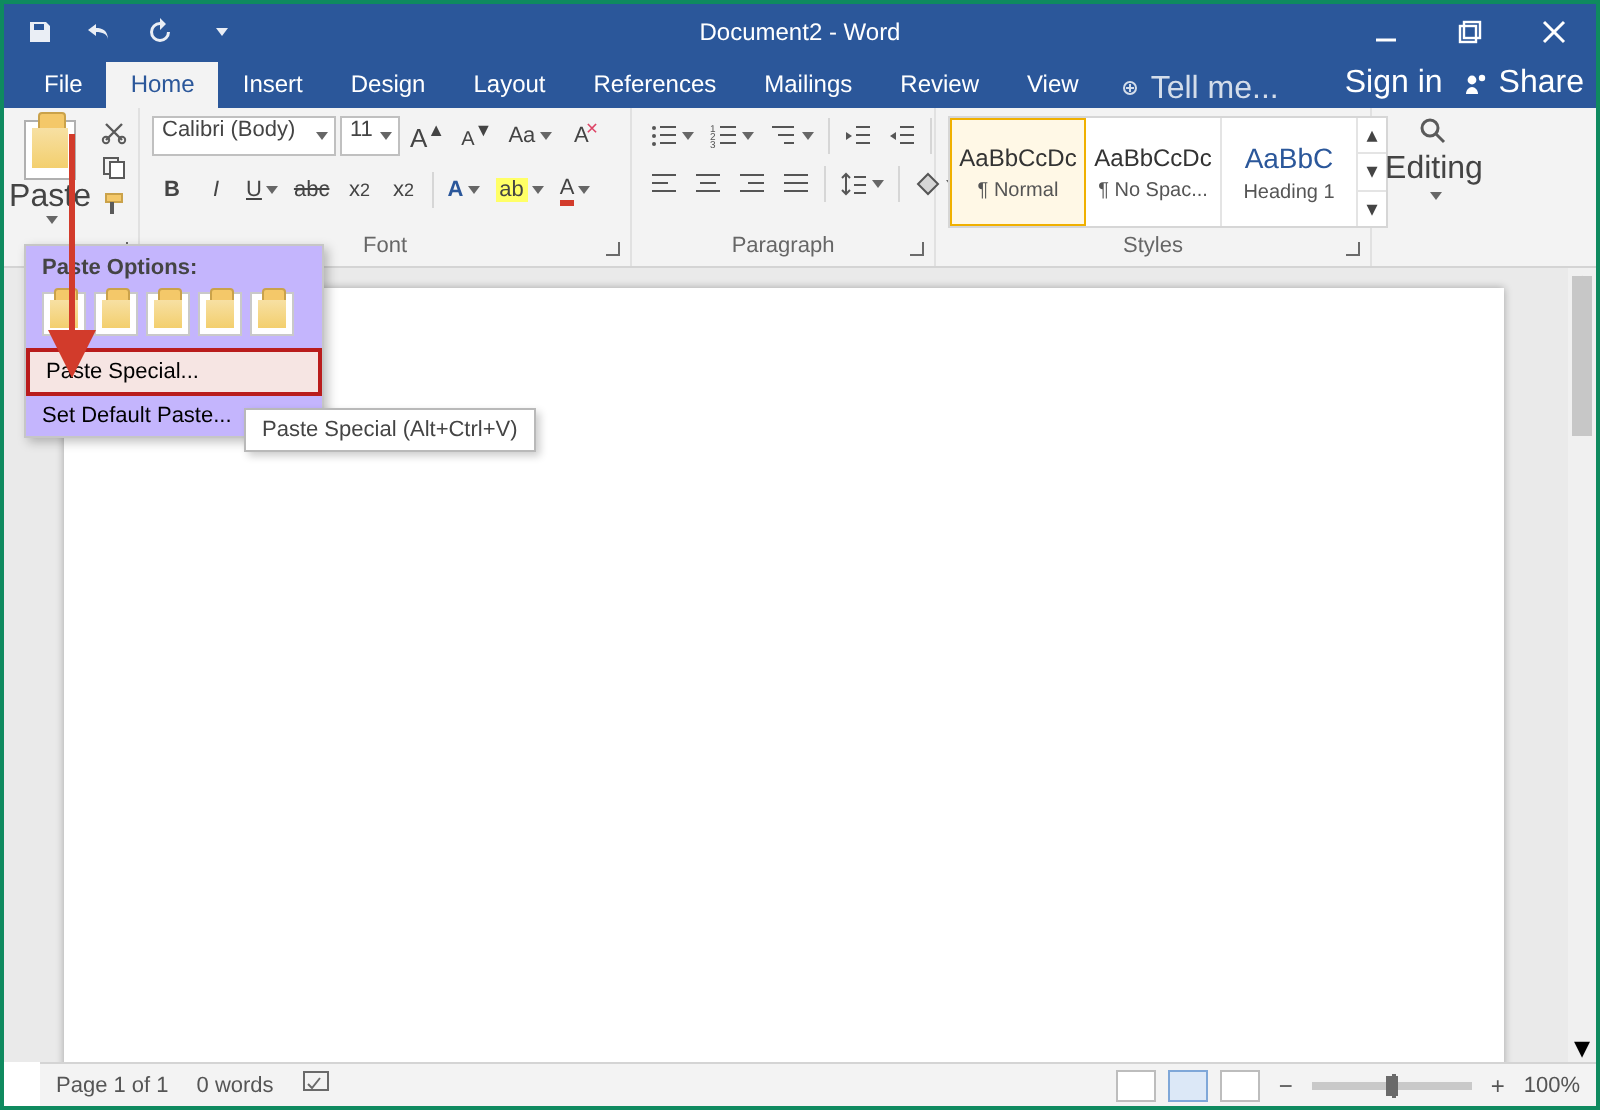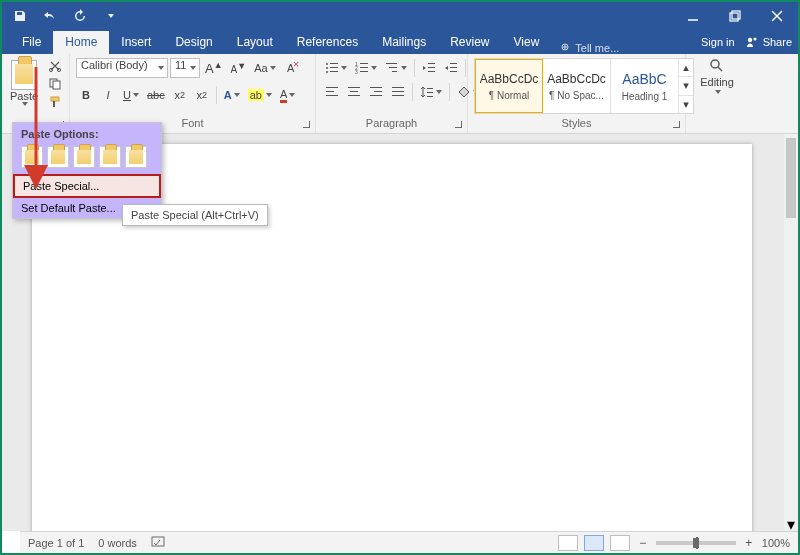--- a/index.html
+++ b/index.html
@@ -81,21 +81,21 @@
   .status { position:absolute; left:18px; right:0; bottom:0; height:22px; background:#f3f3f3; border-top:1px solid #d4d4d4; display:flex; align-items:center; font-size:11px; color:#555; padding:0 8px; gap:14px; }
   .status .right { margin-left:auto; display:flex; align-items:center; gap:6px; }
   .viewbtn { width:20px; height:16px; border:1px solid #bdbdbd; background:#fff; cursor:pointer; }
   .viewbtn.active { background:#dce8f7; border-color:#7fa7d8; }
   .zoom-slider { width:80px; height:4px; background:#c9c9c9; position:relative; }
   .zoom-slider::before { content:""; position:absolute; left:50%; top:-4px; width:2px; height:12px; background:#6a6a6a; }
   .zoom-slider .handle { position:absolute; left:50%; top:-3px; width:6px; height:10px; background:#6a6a6a; transform:translateX(-50%); }
   .zbtn { width:14px; height:14px; display:flex; align-items:center; justify-content:center; cursor:pointer; font-size:12px; color:#555; }
   
   .caret-d { display:inline-block; border-left:3px solid transparent; border-right:3px solid transparent; border-top:4px solid #666; margin-left:2px; vertical-align:middle; }
-  .txt { font-size:11px; }
+  .txt { font-size:16px; }
   .bold{font-weight:bold} .ital{font-style:italic} .und{text-decoration:underline}
   .small { font-size:9px; }
 </style>
 </head>
 <body>
 
 <div class="titlebar">
   <div class="qat">
     <div class="qbtn">
         <svg width="14" height="14" viewBox="0 0 14 14">
@@ -109,20 +109,21 @@
       </div>
     <div class="qbtn">
         <svg width="14" height="14" viewBox="0 0 14 14">
           <path d="M7 2a5 5 0 1 0 5 5h-1.5A3.5 3.5 0 1 1 7 3.5V6l3-3-3-3z"></path>
         </svg>
       </div>
     <div class="qbtn">
         <span class="caret-d" style="border-top-color:#fff"></span>
       </div>
   </div>
+  <div class="title-center">Document2 - Word</div>
   <div class="winbtns">
     <div class="wbtn">
         <svg width="12" height="12">
           <line x1="1" y1="10" x2="11" y2="10" stroke-width="1.5"></line>
         </svg>
       </div>
     <div class="wbtn">
         <svg width="12" height="12">
           <rect x="1" y="3" width="8" height="8" stroke-width="1.2"></rect>
           <rect x="3" y="1" width="8" height="8" stroke-width="1.2"></rect>

